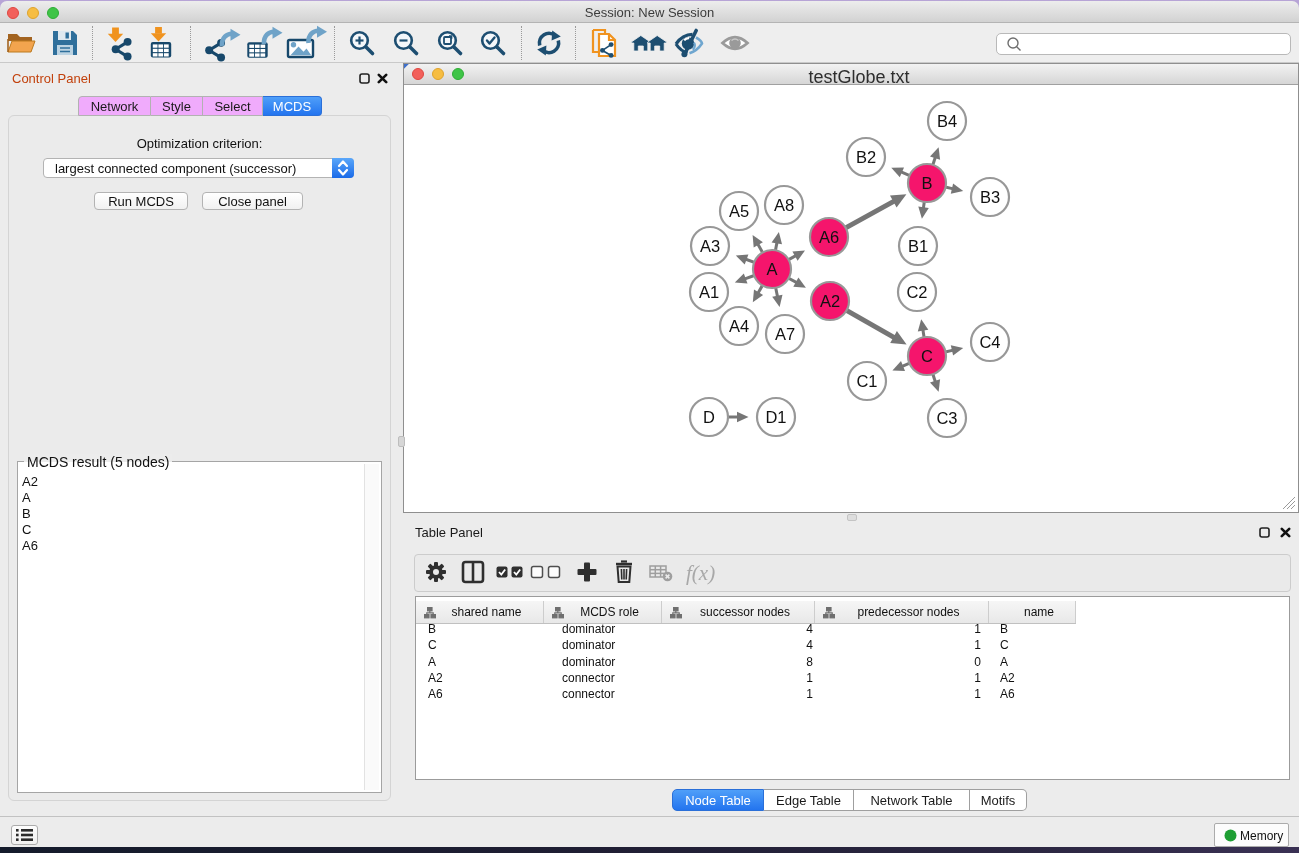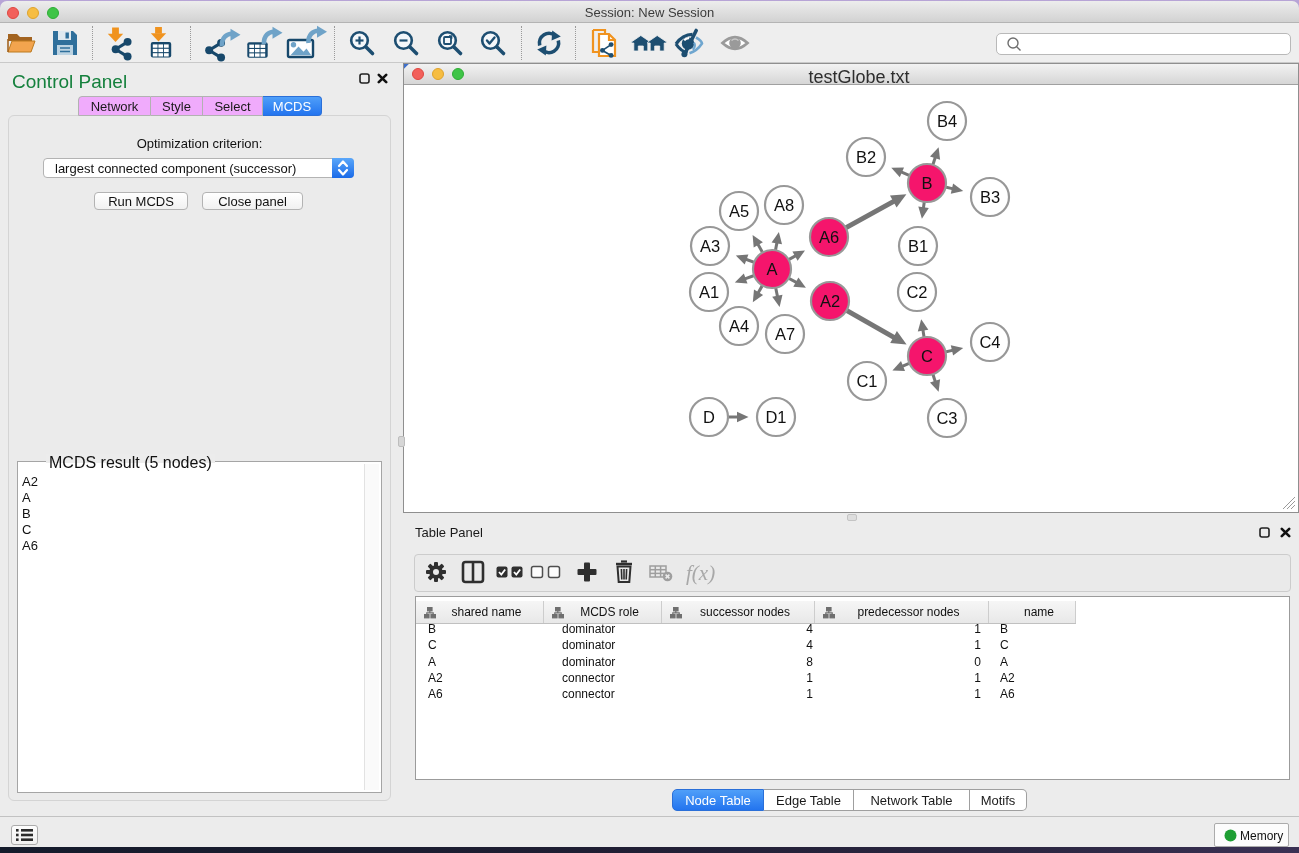--- a/index.html
+++ b/index.html
@@ -16,41 +16,41 @@
   #ttext{position:absolute;top:4px;left:0;width:100%;text-align:center;
     font-size:13px;color:#3c3c3c;}
   
   #toolbar{left:0;top:23px;width:1299px;height:40px;background:#eeeeee;
     border-bottom:1px solid #c9c9c9;box-sizing:border-box;}
   .sep{position:absolute;top:3px;height:34px;width:0;
     border-left:1px dotted #9a9a9a;}
   #searchbox{position:absolute;left:996px;top:10px;width:293px;height:20px;
     background:#fff;border:1px solid #b9b9b9;border-radius:5px;}
   
-  #cpTitle{left:12px;top:71px;font-size:19px;color:#15803d;}
+  #cpTitle{left:12px;top:71px;font-size:13px;color:#c2410c;}
   .winbtn{position:absolute;top:73px;}
   .tabrow{position:absolute;display:flex;}
   .tab{font-size:13px;color:#1a1a1a;background:#f0abfc;border:1px solid #b2b2b2;
     display:flex;align-items:center;justify-content:center;box-sizing:border-box;}
   .tabsel{background:linear-gradient(#4f9ff9,#2374ef);color:#fff;border-color:#2a6fd8;}
   #cpPane{left:8px;top:115px;width:383px;height:686px;background:#ebebeb;
     border:1px solid #d4d4d4;border-radius:6px;box-sizing:border-box;}
   #optlabel{left:0px;top:136px;width:399px;text-align:center;font-size:13px;color:#111;}
   #combo{left:43px;top:158px;width:311px;height:20px;background:#fff;
     border:1px solid #b3b3b3;border-radius:4px;box-sizing:border-box;}
   #comboText{position:absolute;left:11px;top:2px;font-size:13px;color:#111;}
   #comboBtn{position:absolute;right:-1px;top:-1px;width:22px;height:20px;
     background:linear-gradient(#5aa7fa,#1a6ae8);border-radius:0 4px 4px 0;}
   .pbtn{position:absolute;top:192px;height:18px;background:linear-gradient(#ffffff,#f1f1f1);
     border:1px solid #b3b3b3;border-radius:4px;font-size:13px;color:#111;
     display:flex;align-items:center;justify-content:center;box-sizing:border-box;}
   #resultBox{left:17px;top:461px;width:365px;height:332px;background:#fff;
     border:1px solid #a5a5a5;box-sizing:border-box;}
   #resultLegend{position:absolute;left:6px;top:-8px;background:linear-gradient(#ececec 50%,#ffffff 50%);padding:0 3px;
-    font-size:16px;color:#111;margin-left:22px;}
+    font-size:14px;color:#111;}
   #resultList{position:absolute;left:4px;top:12px;font-size:13px;color:#111;line-height:16px;}
   #resultScroll{position:absolute;right:2px;top:2px;width:14px;height:326px;
     background:#fafafa;border-left:1px solid #e2e2e2;}
   
   #netwin{left:403px;top:63px;width:896px;height:450px;border:1px solid #8f8f8f;
     box-sizing:border-box;background:#fff;}
   #nettitle{position:absolute;left:0;top:0;width:100%;height:21px;
     background:linear-gradient(#f2f2f2,#d6d6d6);border-bottom:1px solid #a0a0a0;
     box-sizing:border-box;}
   #nettext{position:absolute;top:3px;left:8px;width:100%;text-align:center;

